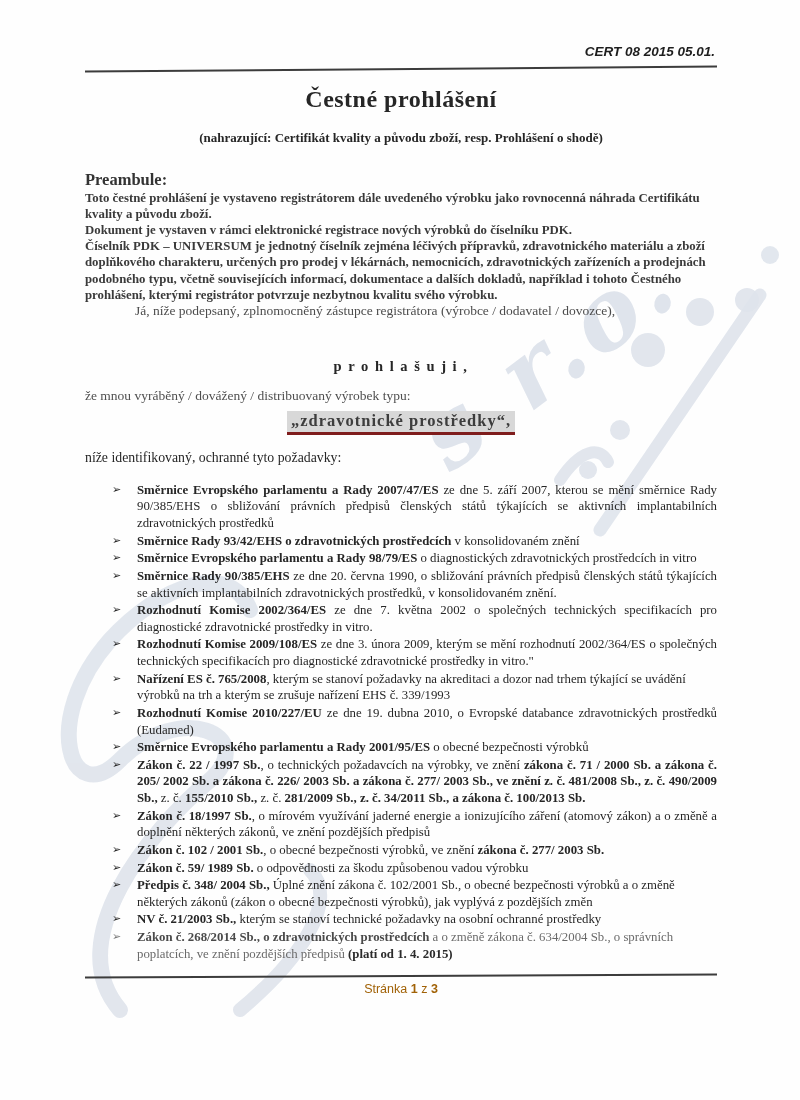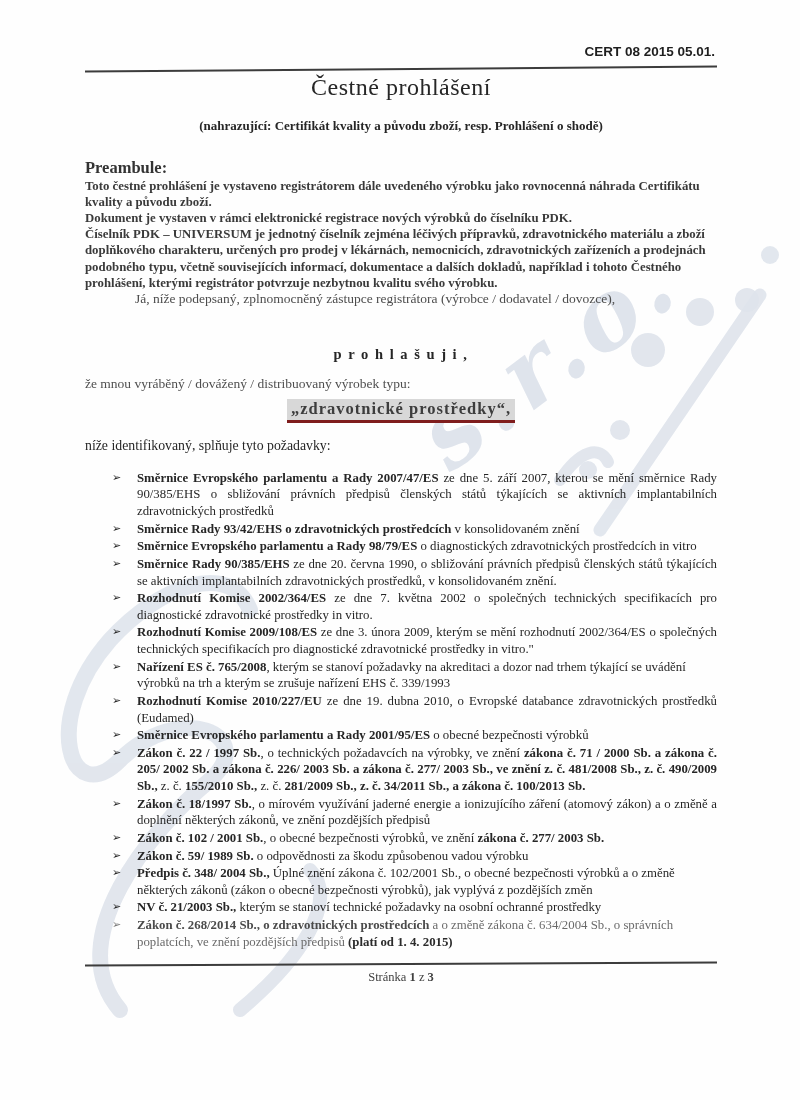--- a/index.html
+++ b/index.html
@@ -34,34 +34,34 @@
     color:var(--wm);
     transform:rotate(-37deg);
     transform-origin:left center;
     white-space:nowrap;
   }
 
   
   .doc-code{
     text-align:right;
     font-family:"Liberation Sans","DejaVu Sans",sans-serif;
-    font-weight:600;
+    font-style:italic;font-weight:600;
     font-size:13.5px;color:#1e1e1e;
     padding-right:2px;
   }
   .rule-top{
     border:none;border-top:2px solid #3c3c3c;
     margin-top:9px;
     transform:rotate(-0.45deg);
   }
 
   .title{
     text-align:center;
-    font-size:24px;font-weight:normal;
-    margin-top:4px;
+    font-size:24px;font-weight:bold;
+    margin-top:16px;
     letter-spacing:0.5px;
   }
   .subtitle{
     text-align:center;
     font-size:13px;font-weight:bold;
     margin-top:17px;
   }
 
   .preamble-heading{
     font-size:16.5px;font-weight:bold;
@@ -125,22 +125,22 @@
   .req-list li.muted .seg-b{color:var(--muted-bold);}
   .req-list li.muted .seg-dark{color:#2b2b2b;}
 
   .rule-bottom{
     border:none;border-top:2px solid #3c3c3c;
     margin-top:13px;
     transform:rotate(-0.25deg);
   }
   .footer-line{
     text-align:center;
-    font-family:Liberation Serif, serif;
-    font-size:12.5px;color:#404040;
+    font-family:Liberation Sans, sans-serif;
+    font-size:12.5px;color:#a16207;
     margin-top:5px;
   }
   .footer-line .pg{font-weight:bold;}
 </style>
 </head>
 <body>
 
 <div class="page">
 
   <div class="watermark">
@@ -177,21 +177,21 @@
       <p>Dokument je vystaven v rámci elektronické registrace nových výrobků do číselníku PDK.</p>
       <p>Číselník PDK – UNIVERSUM je jednotný číselník zejména léčivých přípravků, zdravotnického materiálu a zboží doplňkového charakteru, určených pro prodej v lékárnách, nemocnicích, zdravotnických zařízeních a prodejnách podobného typu, včetně souvisejících informací, dokumentace a dalších dokladů, například i tohoto Čestného prohlášení, kterými registrátor potvrzuje nezbytnou kvalitu svého výrobku.</p>
     </div>
 
     <p class="intro-line">Já, níže podepsaný, zplnomocněný zástupce registrátora (výrobce / dodavatel / dovozce),</p>
     <p class="verb-line">p r o h l a š u j i ,</p>
     <p class="product-line">že mnou vyráběný / dovážený  / distribuovaný výrobek typu:</p>
     <div class="product-type-wrap">
       <span class="product-type">„zdravotnické prostředky“,</span>
     </div>
-    <p class="req-intro">níže identifikovaný, splňuje tyto požadavky:</p>
+    <p class="req-intro">níže identifikovaný, ochranné tyto požadavky:</p>
 
     <ul class="req-list" id="req-list">
         <li class="justify"><span class="bullet">➢</span><span class="seg-b">Směrnice Evropského parlamentu a Rady 2007/47/ES</span><span class="seg-r"> ze dne 5. září 2007, kterou se mění směrnice Rady 90/385/EHS o sbližování právních předpisů členských států týkajících se aktivních implantabilních zdravotnických prostředků</span></li>
         <li><span class="bullet">➢</span><span class="seg-b">Směrnice Rady 93/42/EHS o zdravotnických prostředcích</span><span class="seg-r"> v konsolidovaném znění</span></li>
         <li class="justify"><span class="bullet">➢</span><span class="seg-b">Směrnice Evropského parlamentu a Rady 98/79/ES</span><span class="seg-r"> o diagnostických zdravotnických prostředcích in vitro</span></li>
         <li class="justify"><span class="bullet">➢</span><span class="seg-b">Směrnice Rady 90/385/EHS</span><span class="seg-r"> ze dne 20. června 1990, o sbližování právních předpisů členských států týkajících se aktivních implantabilních zdravotnických prostředků, v konsolidovaném znění.</span></li>
         <li class="justify"><span class="bullet">➢</span><span class="seg-b">Rozhodnutí Komise 2002/364/ES</span><span class="seg-r"> ze dne 7. května 2002 o společných technických specifikacích pro diagnostické zdravotnické prostředky in vitro.</span></li>
         <li class="justify"><span class="bullet">➢</span><span class="seg-b">Rozhodnutí Komise 2009/108/ES</span><span class="seg-r"> ze dne 3. února 2009, kterým se mění rozhodnutí 2002/364/ES o společných technických specifikacích pro diagnostické zdravotnické prostředky in vitro."</span></li>
         <li><span class="bullet">➢</span><span class="seg-b">Nařízení ES č. 765/2008</span><span class="seg-r">, kterým se stanoví požadavky na akreditaci a dozor nad trhem týkající se uvádění výrobků na trh a kterým se zrušuje nařízení EHS č. 339/1993</span></li>
         <li class="justify"><span class="bullet">➢</span><span class="seg-b">Rozhodnutí Komise 2010/227/EU</span><span class="seg-r"> ze dne 19. dubna 2010, o Evropské databance zdravotnických prostředků (Eudamed)</span></li>

